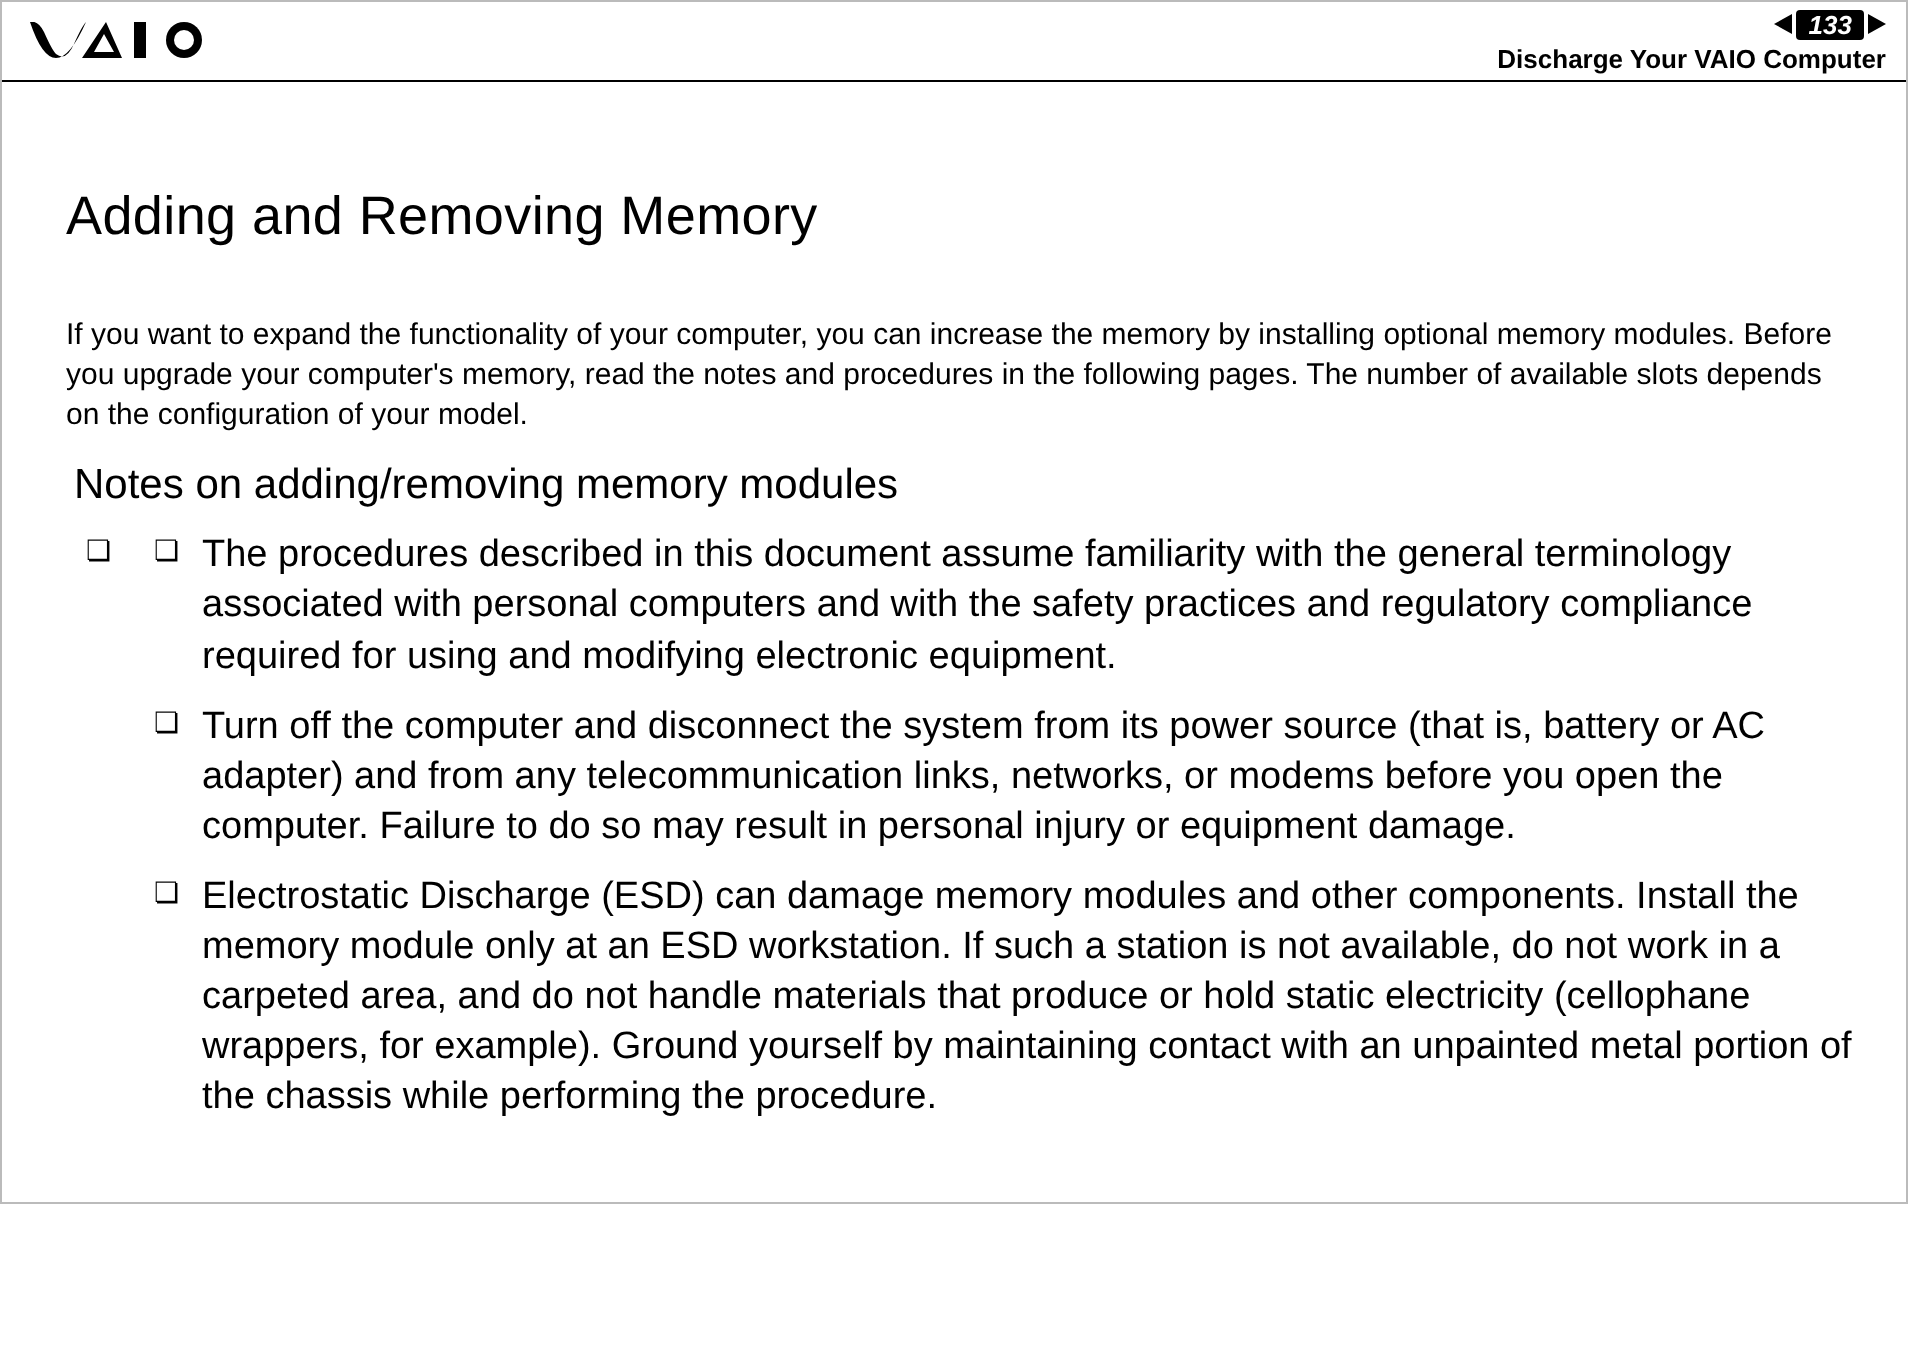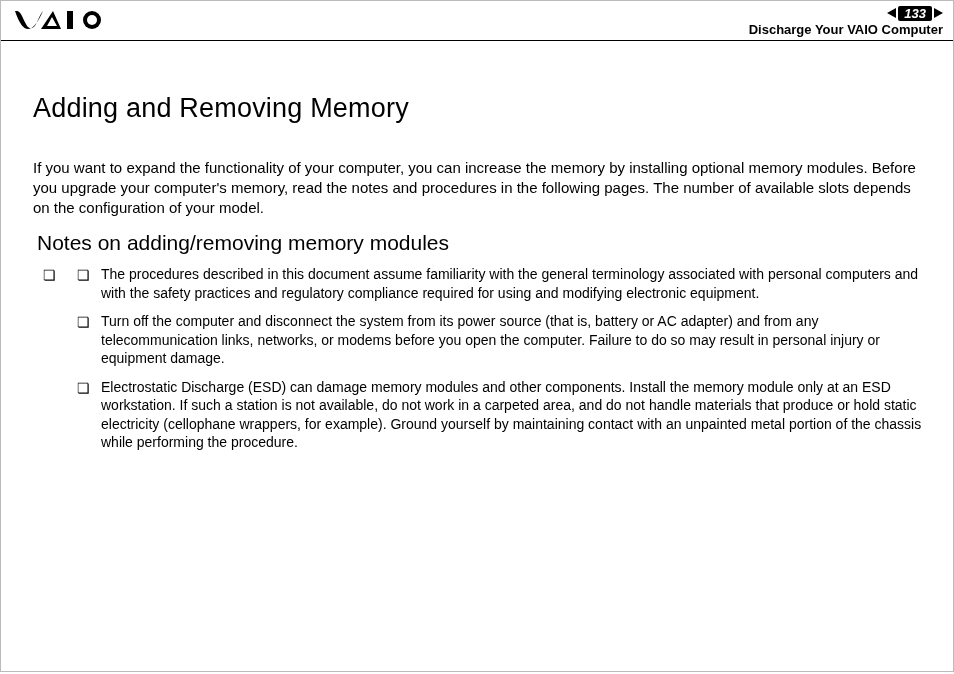--- a/index.html
+++ b/index.html
@@ -1,36 +1,36 @@
 <!DOCTYPE html>
 <html><head>
 <meta charset="utf-8">
 <style>
   * { box-sizing: border-box; margin: 0; padding: 0; }
   html, body { width: 954px; height: 674px; background: #fff; font-family: Arial, Helvetica, sans-serif; color: #000; }
-  .page { width: 954px; height: 672px; border: 1px solid #bbb; position: relative; }
+  .page { width: 954px; height: 602px; border: 1px solid #bbb; position: relative; }
   .header { height: 40px; border-bottom: 1px solid #000; display: flex; align-items: center; justify-content: space-between; padding: 0 10px 0 14px; }
   .logo { display: flex; align-items: center; gap: 0; }
   .logo svg { display: block; }
   .hdr-right { text-align: right; line-height: 1; }
   .pagebox { display: inline-flex; align-items: center; gap: 2px; }
   .pagebox .arrow { width: 0; height: 0; display: inline-block; }
   .pagebox .arrow.left { border-top: 5px solid transparent; border-bottom: 5px solid transparent; border-right: 9px solid #000; }
   .pagebox .arrow.right { border-top: 5px solid transparent; border-bottom: 5px solid transparent; border-left: 9px solid #000; }
   .pagebox .num { background: #000; color: #fff; font-style: italic; font-weight: bold; font-size: 13px; padding: 1px 6px; border-radius: 2px; }
   .hdr-title { font-weight: bold; font-size: 13px; margin-top: 2px; display: block; }
   .content { padding: 52px 24px 20px 32px; }
   h1 { font-weight: normal; font-size: 27px; margin-bottom: 10px; letter-spacing: 0.2px; }
   h2 { font-weight: normal; font-size: 21px; margin: 14px 4px 8px; }
   p.intro { font-size: 15px; line-height: 1.32; margin-top: 34px; }
   ul { list-style: none; }
   ul.top > li { padding-left: 34px; position: relative; font-size: 15px; line-height: 1.32; margin-top: 10px; }
   ul.top > li::before { content: "❏"; position: absolute; left: 10px; top: 1px; font-size: 14px; }
   ul.sub { margin-top: 6px; }
-  ul.sub > li { padding-left: 34px; position: relative; font-size: 14px; line-height: 1.32; margin-top: 10px; }
+  ul.sub > li { padding-left: 34px; position: relative; font-size: 19px; line-height: 1.32; margin-top: 10px; }
   ul.sub > li::before { content: "❏"; position: absolute; left: 10px; top: 1px; font-size: 14px; }
 </style>
 </head>
 <body>
 
 <div class="page">
 
   <div class="header">
     <div class="logo">
       <svg width="96" height="20" viewBox="0 0 96 20">

